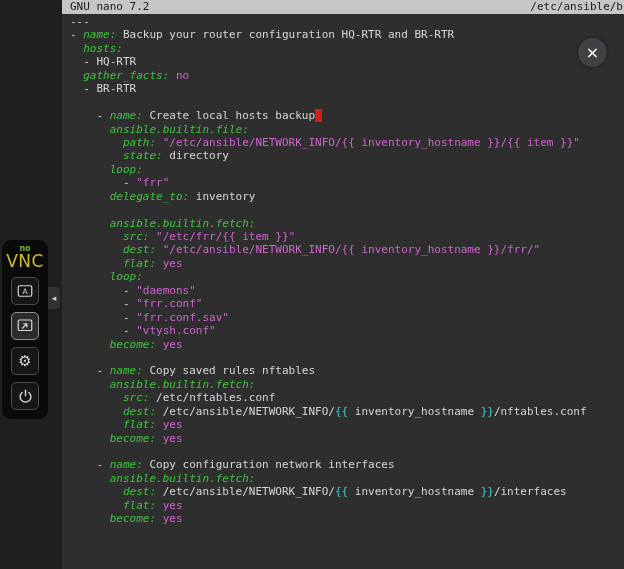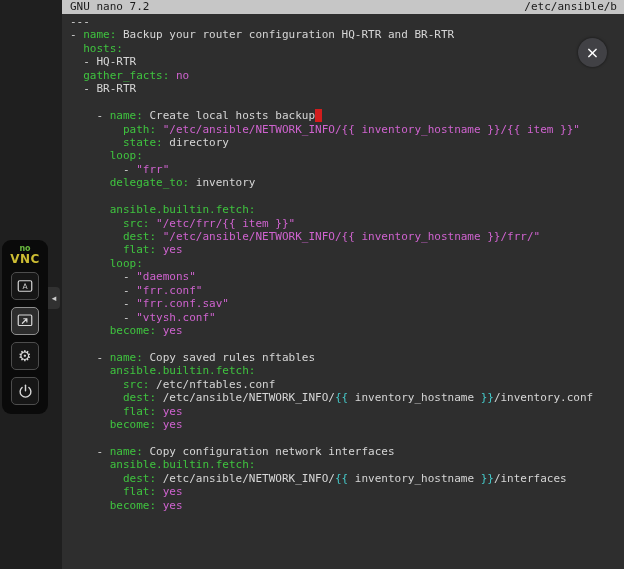--- a/index.html
+++ b/index.html
@@ -12,28 +12,28 @@
 
   
   .terminal {
     position: absolute; left: 62px; top: 0; width: 562px; height: 569px;
     background: var(--terminal-bg, #2e2e2e);
   }
   .nano-header {
     height: 14px; line-height: 14px;
     background: var(--header-bg, #c6c6c6); color: var(--header-fg, #1a1a1a);
     font-size: 11px; display: flex; justify-content: space-between;
-    padding: 0 7px 0 8px; white-space: pre; overflow: hidden;
+    padding: 0 1px 0 8px; white-space: pre; overflow: hidden;
   }
   .editor {
     padding: 1px 0 0 8px;
     font-size: 11px; line-height: 13.45px;
   }
   .line { white-space: pre; height: 13.45px; }
-  .c-green   { color: var(--green,   #3fc43f); }
+  .c-green   { color: var(--green,   #3fc43f); font-style: italic; }
   .c-magenta { color: var(--magenta, #cf63cf); }
   .c-cyan    { color: var(--cyan,    #45c8c8); }
   .c-plain   { color: var(--plain,   #d6d6d6); }
   .c-cursor  { background: var(--cursor, #d21d1d); color: var(--cursor, #d21d1d); }
 
   
   .close-btn {
     position: absolute; left: 578px; top: 38px; width: 29px; height: 29px;
     border-radius: 50%; background: #414145; color: #ffffff;
     display: flex; align-items: center; justify-content: center;
@@ -43,21 +43,21 @@
 
   
   .vnc-panel {
     position: absolute; left: 2px; top: 240px; width: 46px;
     background: #0a0a0a; border-radius: 9px;
     padding: 5px 0 9px; display: flex; flex-direction: column;
     align-items: center; gap: 7px;
   }
   .novnc-logo { text-align: center; line-height: 1; font-family: "DejaVu Sans", sans-serif; }
   .novnc-logo .logo-no  { display:block; color: var(--logo-green, #69b93f); font-size: 8px; font-weight: bold; }
-  .novnc-logo .logo-vnc { display:block; color: var(--logo-yellow, #cdbd33); font-size: 12px; font-weight: bold; letter-spacing: .5px; }
+  .novnc-logo .logo-vnc { display:block; color: var(--logo-yellow, #cdbd33); font-size: 17px; font-weight: normal; letter-spacing: .5px; }
   .vnc-btn {
     width: 28px; height: 28px; border: 1px solid #4d4d4d; border-radius: 5px;
     background: #161616; display: flex; align-items: center; justify-content: center;
     color: #d8d8d8; cursor: pointer;
   }
   .vnc-btn.active { border-color: #8f8f8f; background: #2c2c2c; }
   .gear-glyph { font-size: 15px; line-height: 1; font-family: "DejaVu Sans", sans-serif; }
   .panel-handle {
     position: absolute; left: 48px; top: 287px; width: 12px; height: 22px;
     background: #313131; border-radius: 0 4px 4px 0; color: #cccccc;
@@ -77,41 +77,42 @@
   <div class="editor">
     <div>
         <div class="line"><span class="c-plain">---</span></div>
         <div class="line"><span class="c-plain">- </span><span class="c-green">name:</span><span class="c-plain"> Backup your router configuration HQ-RTR and BR-RTR</span></div>
         <div class="line"><span class="c-plain">  </span><span class="c-green">hosts:</span></div>
         <div class="line"><span class="c-plain">  - HQ-RTR</span></div>
         <div class="line"><span class="c-plain">  </span><span class="c-green">gather_facts:</span><span class="c-plain"> </span><span class="c-magenta">no</span></div>
         <div class="line"><span class="c-plain">  - BR-RTR</span></div>
         <div class="line">&nbsp;</div>
         <div class="line"><span class="c-plain">    - </span><span class="c-green">name:</span><span class="c-plain"> Create local hosts backup</span><span class="c-cursor"> </span></div>
+        <div class="line"><span class="c-plain">      </span><span class="c-green">ansible.builtin.file:</span></div>
         <div class="line"><span class="c-plain">        </span><span class="c-green">path:</span><span class="c-plain"> </span><span class="c-magenta">"/etc/ansible/NETWORK_INFO/{{ inventory_hostname }}/{{ item }}"</span></div>
         <div class="line"><span class="c-plain">        </span><span class="c-green">state:</span><span class="c-plain"> directory</span></div>
         <div class="line"><span class="c-plain">      </span><span class="c-green">loop:</span></div>
         <div class="line"><span class="c-plain">        - </span><span class="c-magenta">"frr"</span></div>
         <div class="line"><span class="c-plain">      </span><span class="c-green">delegate_to:</span><span class="c-plain"> inventory</span></div>
         <div class="line">&nbsp;</div>
         <div class="line"><span class="c-plain">      </span><span class="c-green">ansible.builtin.fetch:</span></div>
         <div class="line"><span class="c-plain">        </span><span class="c-green">src:</span><span class="c-plain"> </span><span class="c-magenta">"/etc/frr/{{ item }}"</span></div>
         <div class="line"><span class="c-plain">        </span><span class="c-green">dest:</span><span class="c-plain"> </span><span class="c-magenta">"/etc/ansible/NETWORK_INFO/{{ inventory_hostname }}/frr/"</span></div>
         <div class="line"><span class="c-plain">        </span><span class="c-green">flat:</span><span class="c-plain"> </span><span class="c-magenta">yes</span></div>
         <div class="line"><span class="c-plain">      </span><span class="c-green">loop:</span></div>
         <div class="line"><span class="c-plain">        - </span><span class="c-magenta">"daemons"</span></div>
         <div class="line"><span class="c-plain">        - </span><span class="c-magenta">"frr.conf"</span></div>
         <div class="line"><span class="c-plain">        - </span><span class="c-magenta">"frr.conf.sav"</span></div>
         <div class="line"><span class="c-plain">        - </span><span class="c-magenta">"vtysh.conf"</span></div>
         <div class="line"><span class="c-plain">      </span><span class="c-green">become:</span><span class="c-plain"> </span><span class="c-magenta">yes</span></div>
         <div class="line">&nbsp;</div>
         <div class="line"><span class="c-plain">    - </span><span class="c-green">name:</span><span class="c-plain"> Copy saved rules nftables</span></div>
         <div class="line"><span class="c-plain">      </span><span class="c-green">ansible.builtin.fetch:</span></div>
         <div class="line"><span class="c-plain">        </span><span class="c-green">src:</span><span class="c-plain"> /etc/nftables.conf</span></div>
-        <div class="line"><span class="c-plain">        </span><span class="c-green">dest:</span><span class="c-plain"> /etc/ansible/NETWORK_INFO/</span><span class="c-cyan">{{</span><span class="c-plain"> inventory_hostname </span><span class="c-cyan">}}</span><span class="c-plain">/inventory.conf</span></div>
+        <div class="line"><span class="c-plain">        </span><span class="c-green">dest:</span><span class="c-plain"> /etc/ansible/NETWORK_INFO/</span><span class="c-cyan">{{</span><span class="c-plain"> inventory_hostname </span><span class="c-cyan">}}</span><span class="c-plain">/nftables.conf</span></div>
         <div class="line"><span class="c-plain">        </span><span class="c-green">flat:</span><span class="c-plain"> </span><span class="c-magenta">yes</span></div>
         <div class="line"><span class="c-plain">      </span><span class="c-green">become:</span><span class="c-plain"> </span><span class="c-magenta">yes</span></div>
         <div class="line">&nbsp;</div>
         <div class="line"><span class="c-plain">    - </span><span class="c-green">name:</span><span class="c-plain"> Copy configuration network interfaces</span></div>
         <div class="line"><span class="c-plain">      </span><span class="c-green">ansible.builtin.fetch:</span></div>
         <div class="line"><span class="c-plain">        </span><span class="c-green">dest:</span><span class="c-plain"> /etc/ansible/NETWORK_INFO/</span><span class="c-cyan">{{</span><span class="c-plain"> inventory_hostname </span><span class="c-cyan">}}</span><span class="c-plain">/interfaces</span></div>
         <div class="line"><span class="c-plain">        </span><span class="c-green">flat:</span><span class="c-plain"> </span><span class="c-magenta">yes</span></div>
         <div class="line"><span class="c-plain">      </span><span class="c-green">become:</span><span class="c-plain"> </span><span class="c-magenta">yes</span></div>
       </div>
   </div>

